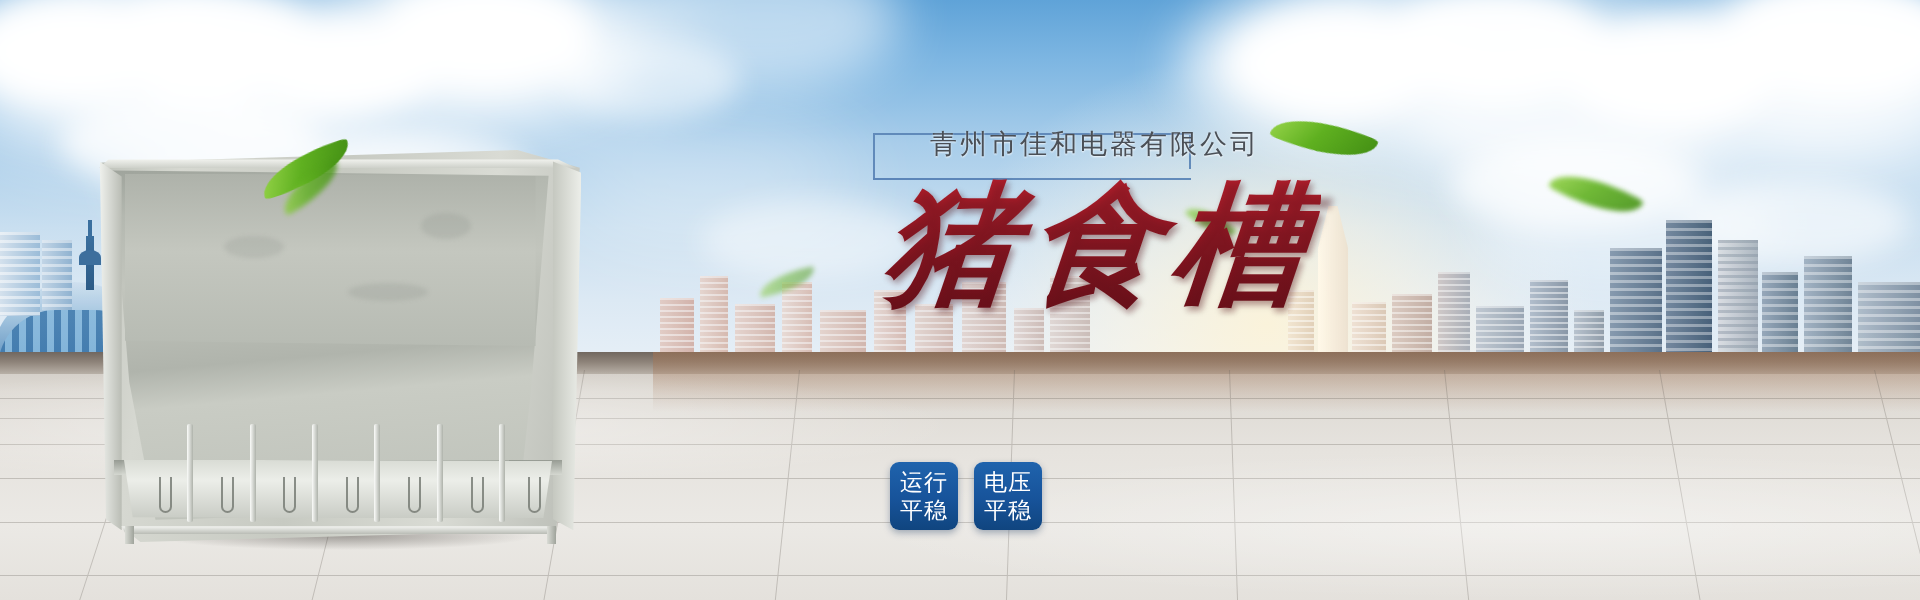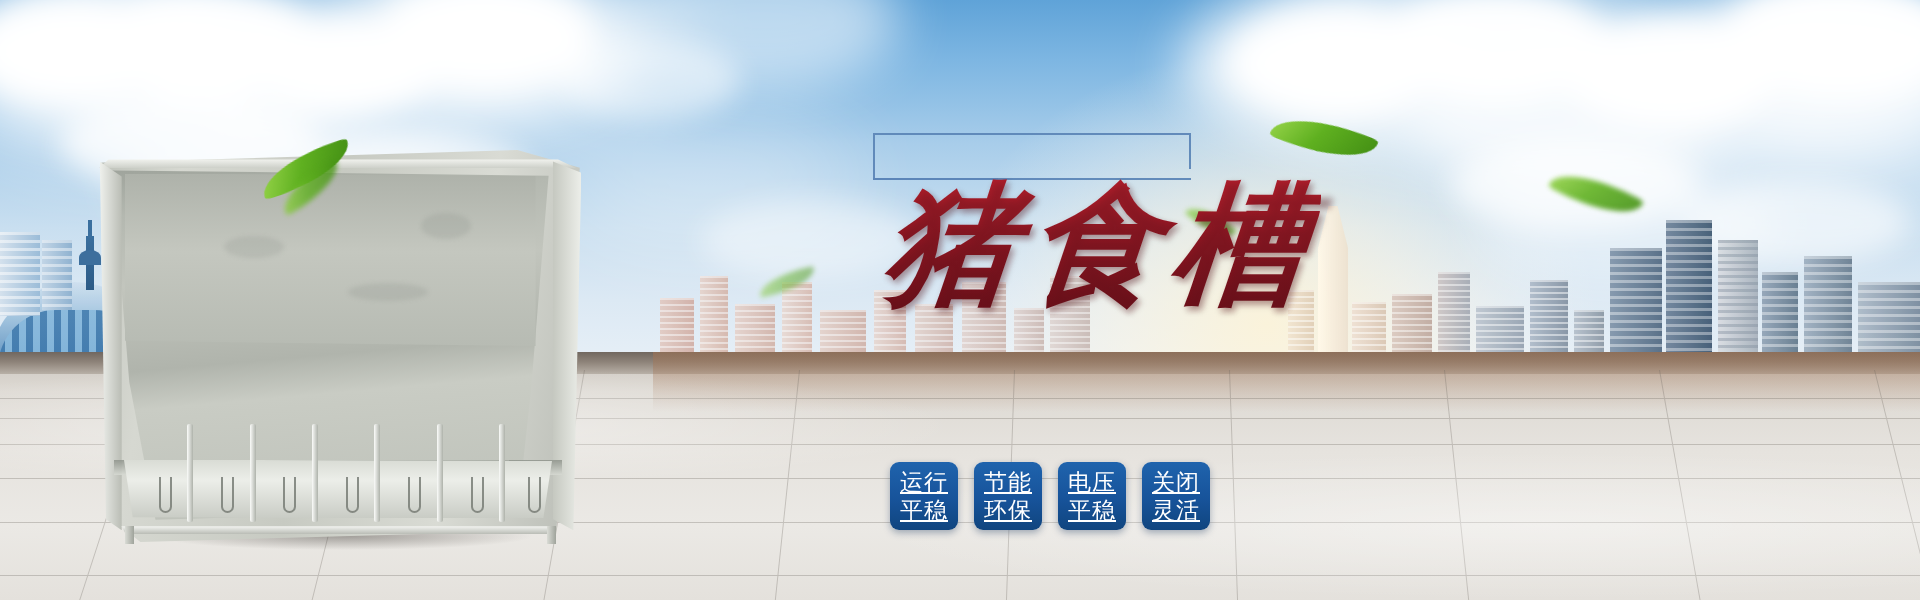--- a/index.html
+++ b/index.html
@@ -229,21 +229,21 @@
   .badge{
     width:68px;height:68px;border-radius:9px;
     background:linear-gradient(180deg,#1f63ad 0%,#17539a 55%,#10457f 100%);
     box-shadow:0 3px 7px rgba(20,50,90,.35);
     display:flex;flex-direction:column;align-items:center;justify-content:center;
     color:#fff;
     font-family:"DejaVu Sans","Liberation Sans",sans-serif;
     font-size:23px;line-height:1.22;letter-spacing:1px;
     text-align:center;
   }
-  .badge span{display:block;white-space:nowrap;text-decoration:underline;}
+  .badge span{display:block;white-space:nowrap;}
 </style>
 </head>
 <body>
 
 <div class="stage">
 
   <div class="sky"></div>
   <div class="sky-warm"></div>
 
   <div class="cl-layer cl-c">
@@ -435,37 +435,30 @@
 
   <div class="leaf" style="left:258px;top:152px;width:96px;height:34px;transform:rotate(-18deg);"></div>
   <div class="leaf soft" style="left:276px;top:174px;width:70px;height:26px;transform:rotate(-30deg);opacity:.8;"></div>
   <div class="leaf" style="left:1272px;top:120px;width:104px;height:36px;transform:rotate(22deg);"></div>
   <div class="leaf soft" style="left:1550px;top:178px;width:92px;height:32px;transform:rotate(28deg);opacity:.9;"></div>
   <div class="leaf soft" style="left:1185px;top:212px;width:52px;height:20px;transform:rotate(40deg);opacity:.65;"></div>
   <div class="leaf soft" style="left:758px;top:272px;width:58px;height:20px;transform:rotate(-12deg);opacity:.5;"></div>
 
   <div class="frame"></div>
   <div class="frame-line"></div>
+  <div class="company">青州市佳和电器有限公司</div>
 
   <div class="headline-shadow">猪食槽</div>
   <div class="headline">猪食槽</div>
 
 
   <div class="badges">
     <div class="badge">
       <span>运行</span>
       <span>平稳</span>
     </div>
     <div class="badge">
-      <span>节能</span>
-      <span>环保</span>
-    </div>
-    <div class="badge">
       <span>电压</span>
       <span>平稳</span>
     </div>
-    <div class="badge">
-      <span>关闭</span>
-      <span>灵活</span>
-    </div>
   </div>
 
 </div>
 
 </body></html>

